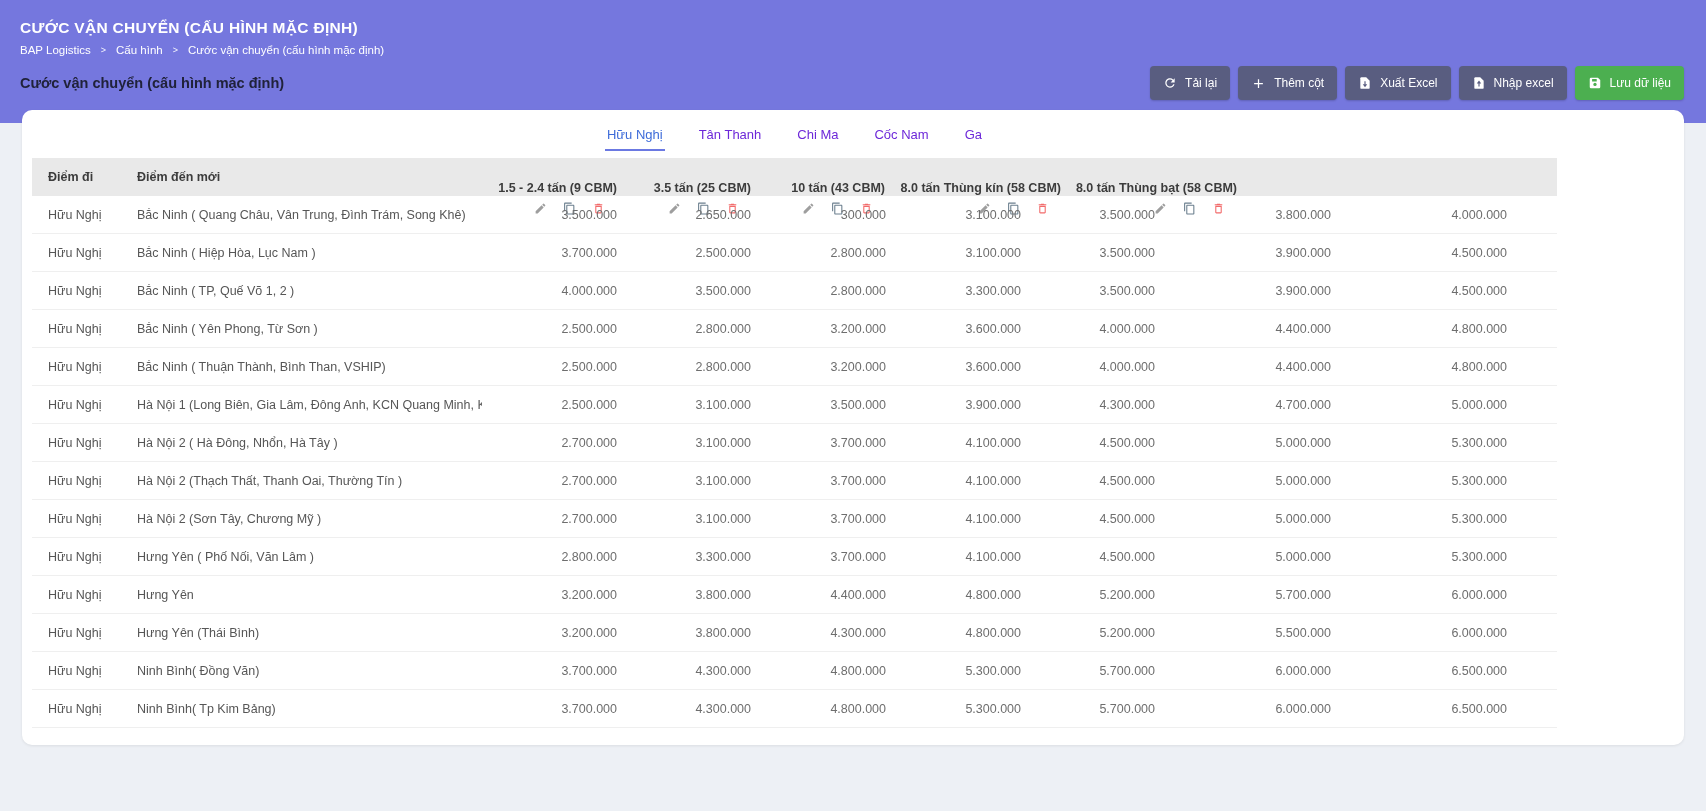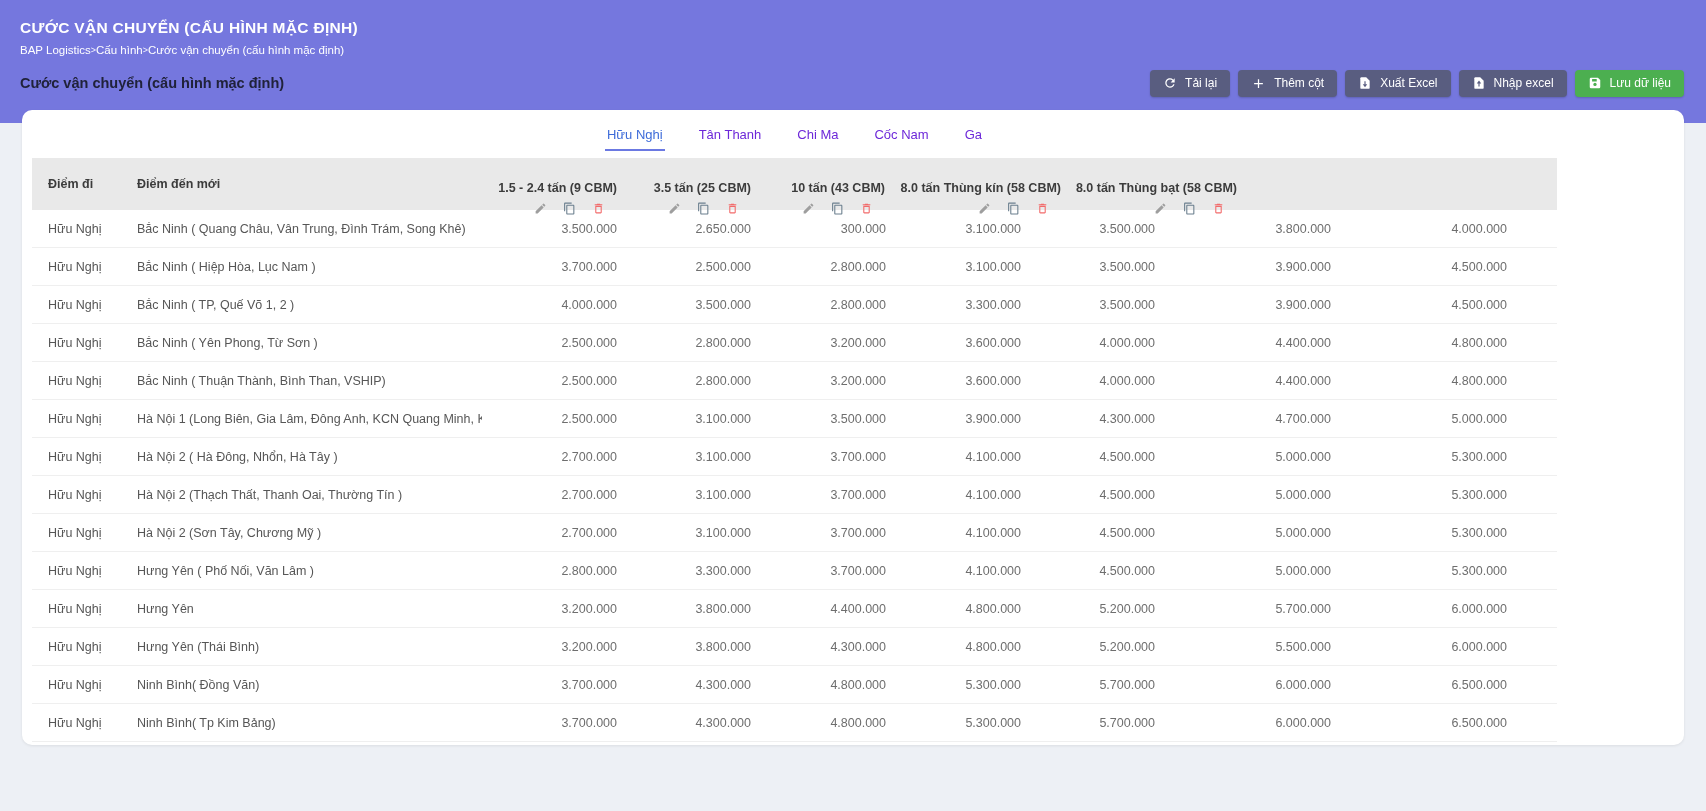--- a/index.html
+++ b/index.html
@@ -18,28 +18,28 @@
   html,body{width:1706px;height:811px}
   body{
     position:relative;
     background:var(--page-bg);
     font-family:"Liberation Sans","DejaVu Sans",sans-serif;
     overflow:hidden;
   }
   
   .topbar{position:absolute;left:0;top:0;width:100%;height:123px;background:var(--accent)}
   .app-title{position:absolute;left:20px;top:19px;font-size:15.5px;font-weight:700;color:#fff;letter-spacing:.3px}
-  .breadcrumb{position:absolute;left:20px;top:44px;display:flex;align-items:center;font-size:11.5px;color:#fff}
+  .breadcrumb{position:absolute;left:20px;top:44px;display:flex;align-items:center;gap:10px;font-size:11.5px;color:#fff}
   .crumb{cursor:pointer}
   .crumb-sep{font-size:9px;opacity:.95}
   .subrow{position:absolute;left:20px;right:22px;top:68px;height:30px;display:flex;align-items:center;justify-content:space-between}
   .page-title{font-size:14.5px;font-weight:700;color:#20223a}
   .toolbar{display:flex;gap:8px}
   .btn{
-    display:flex;align-items:center;gap:8px;height:27px;padding:4px 13px;
+    display:flex;align-items:center;gap:8px;height:34px;padding:4px 13px;
     border:none;border-radius:4px;background:var(--btn-dark);color:#fff;
     font-size:12px;font-family:inherit;cursor:pointer;box-shadow:0 1px 2px rgba(0,0,0,.18);
     white-space:nowrap;
   }
   .btn-green{background:var(--btn-green)}
   .btn svg{display:block}
   
   .card{
     position:absolute;left:22px;top:110px;width:1662px;height:635px;
     background:#fff;border-radius:10px;box-shadow:0 1px 3px rgba(0,0,0,.08);
@@ -50,21 +50,21 @@
     position:relative;display:flex;align-items:center;padding:0 18px;
     font-size:13px;color:#6d28d9;cursor:pointer;
   }
   .tab.active{color:var(--tab-active)}
   .tab.active::after{
     content:"";position:absolute;left:16px;right:16px;bottom:7px;height:2px;
     background:var(--tab-underline);
   }
   
   .table{margin-left:10px;width:1525px;font-size:12.5px}
-  .thead{display:flex;background:var(--thead-bg);height:52px}
+  .thead{display:flex;background:var(--thead-bg);height:38px}
   .th,.td{flex:0 0 auto}
   .col-origin{width:100px;padding-left:16px}
   .col-dest{width:350px;padding-left:5px}
   .col-rate{width:135px;text-align:right}
   .col-rate.w2{width:134px}
   .col-rate.wide{width:176px}
   .spacer{width:45px}
   .th{color:#3c3c3c;font-weight:700}
   .th.col-origin,.th.col-dest{display:flex;align-items:center;font-size:12.5px}
   .th.col-rate{display:block}

